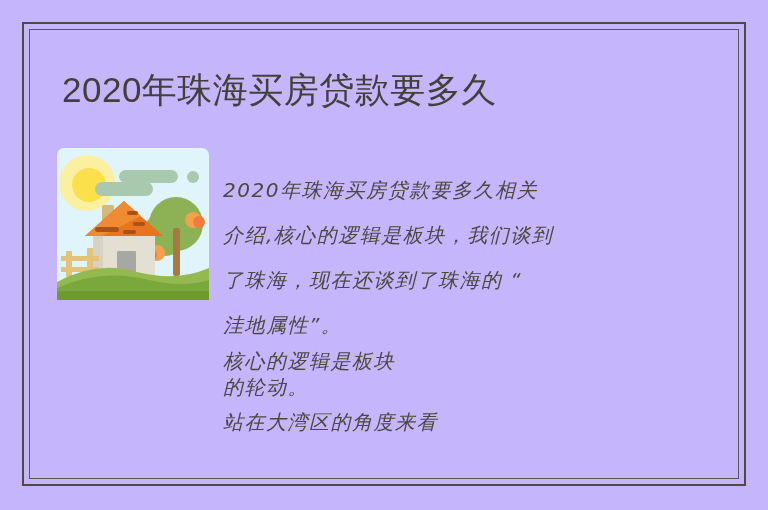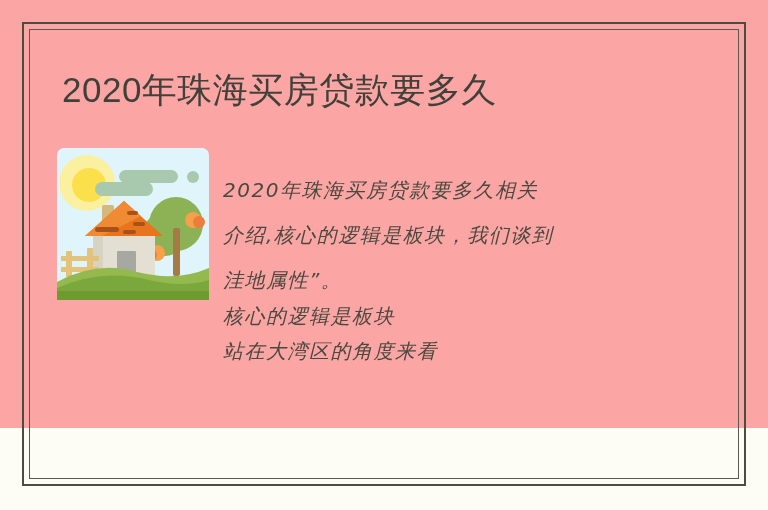--- a/index.html
+++ b/index.html
@@ -11,22 +11,22 @@
     height: 510px;
     background: #fdfcf5;
     font-family: "Liberation Sans", sans-serif;
     overflow: hidden;
   }
 
   
   #page {
     position: relative;
     width: 768px;
-    height: 428px;
-    background: #fca5a5;
+    height: 510px;
+    background: #c4b5fd;
   }
   #frame-outer {
     position: absolute;
     left: 22px;
     top: 22px;
     width: 724px;
     height: 464px;
     border: 2px solid #4c4c42;
     box-sizing: border-box;
   }
@@ -135,18 +135,20 @@
 
       <path d="M0,134 Q40,112 80,124 Q120,134 152,120 L152,152 L0,152 Z" fill="#93b94f"></path>
       <path d="M0,140 Q46,120 92,132 Q126,140 152,132 L152,152 L0,152 Z" fill="#7ba83c"></path>
       <rect x="0" y="143" width="152" height="9" fill="#6f9a2e"></rect>
     </svg>
   </div>
 
   <div id="body-text">
     <div class="copy-line">2020年珠海买房贷款要多久相关</div>
     <div class="copy-line">介绍,核心的逻辑是板块，我们谈到</div>
+    <div class="copy-line">了珠海，现在还谈到了珠海的 “</div>
     <div class="copy-line">洼地属性”。</div>
     <div class="copy-line tight">核心的逻辑是板块</div>
+    <div class="copy-line tight">的轮动。</div>
     <div class="copy-line tail">站在大湾区的角度来看</div>
   </div>
 
 </div>
 
 </body></html>

